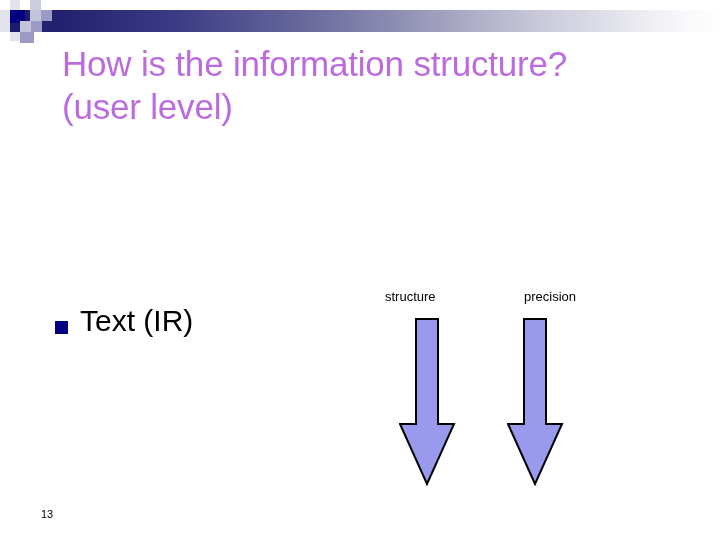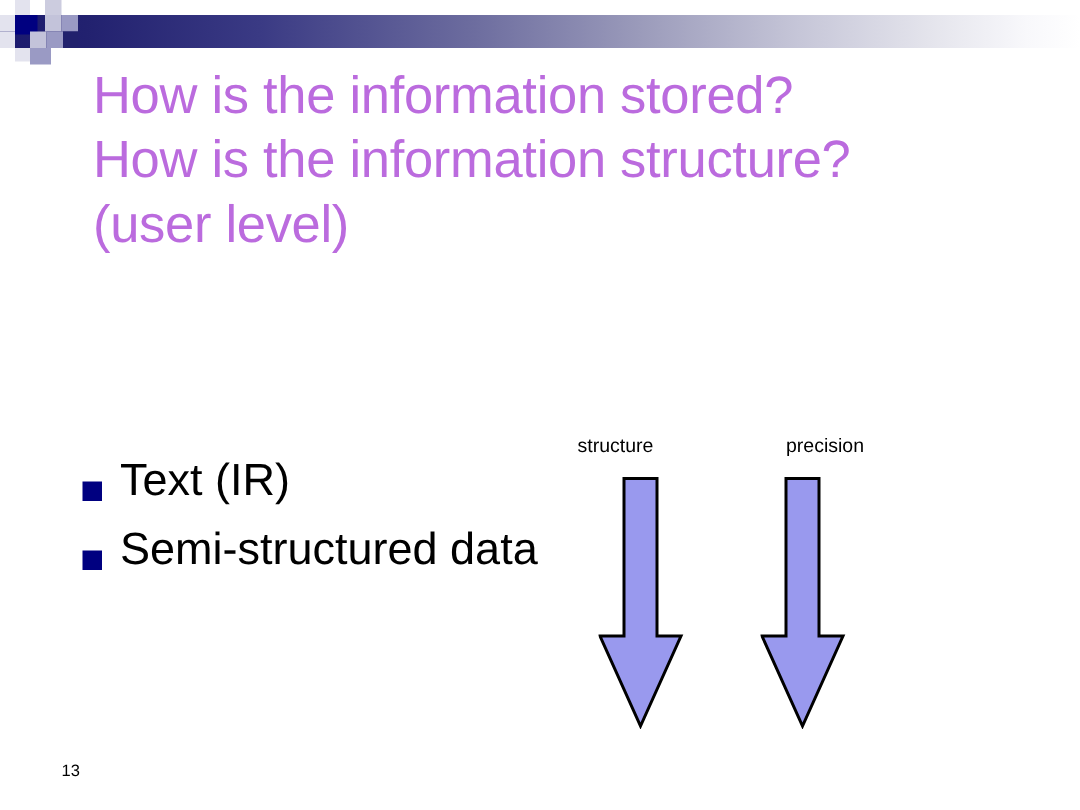--- a/index.html
+++ b/index.html
@@ -142,33 +142,28 @@
   <div class="deco-sq sq-lav2" style="left:30px;  top:10px;  width:11px; height:11px;"></div>
   <div class="deco-sq sq-mid" style="left:41px;  top:10px;  width:11px; height:11px;"></div>
   <div class="deco-sq sq-pale" style="left:0px;   top:21px;  width:10px; height:11px;"></div>
   <div class="deco-sq sq-lav2" style="left:20px;  top:21px;  width:11px; height:11px;"></div>
   <div class="deco-sq sq-mid" style="left:31px;  top:21px;  width:11px; height:11px;"></div>
   <div class="deco-sq sq-dark" style="left:42px;  top:21px;  width:10px; height:11px;"></div>
   <div class="deco-sq sq-mid" style="left:20px;  top:32px;  width:14px; height:11px;"></div>
   <div class="deco-sq sq-pale" style="left:10px;  top:32px;  width:10px; height:9px;"></div>
 
   <div class="title-block">
-    <div class="title-line">How is the information stored?</div>
     <div class="title-line">How is the information structure?</div>
     <div class="title-line">(user level)</div>
   </div>
 
   <div class="bullet-list">
     <div class="bullet-row">
       <span class="bullet-marker"></span>
       <span class="bullet-text">Text  (IR)</span>
-    </div>
-    <div class="bullet-row">
-      <span class="bullet-marker"></span>
-      <span class="bullet-text">Semi-structured data</span>
     </div>
   </div>
 
   <div class="col-label" id="label-structure">structure</div>
   <div class="col-label" id="label-precision">precision</div>
 
   <div class="arrow" id="arrow-structure">
     <svg viewBox="0 0 66 168" preserveAspectRatio="none" aria-hidden="true">
       <polygon points="17,1 39,1 39,106 55,106 28,166 1,106 17,106" fill="#9999ee" stroke="#000000" stroke-width="2" stroke-linejoin="miter"></polygon>
     </svg>

